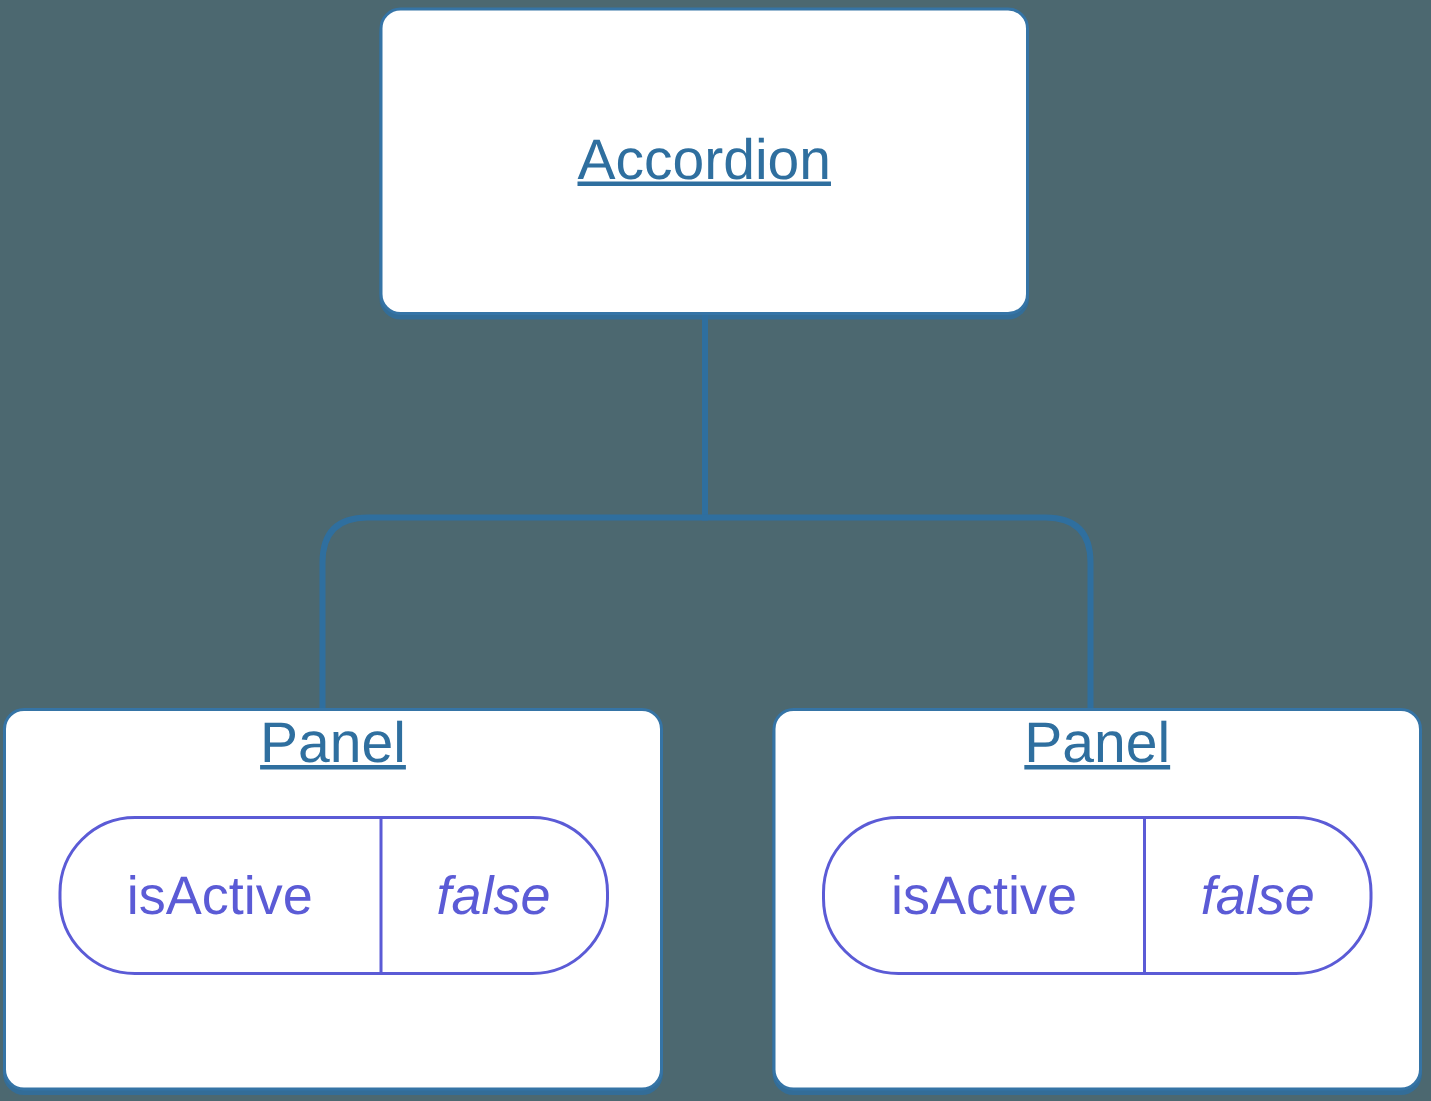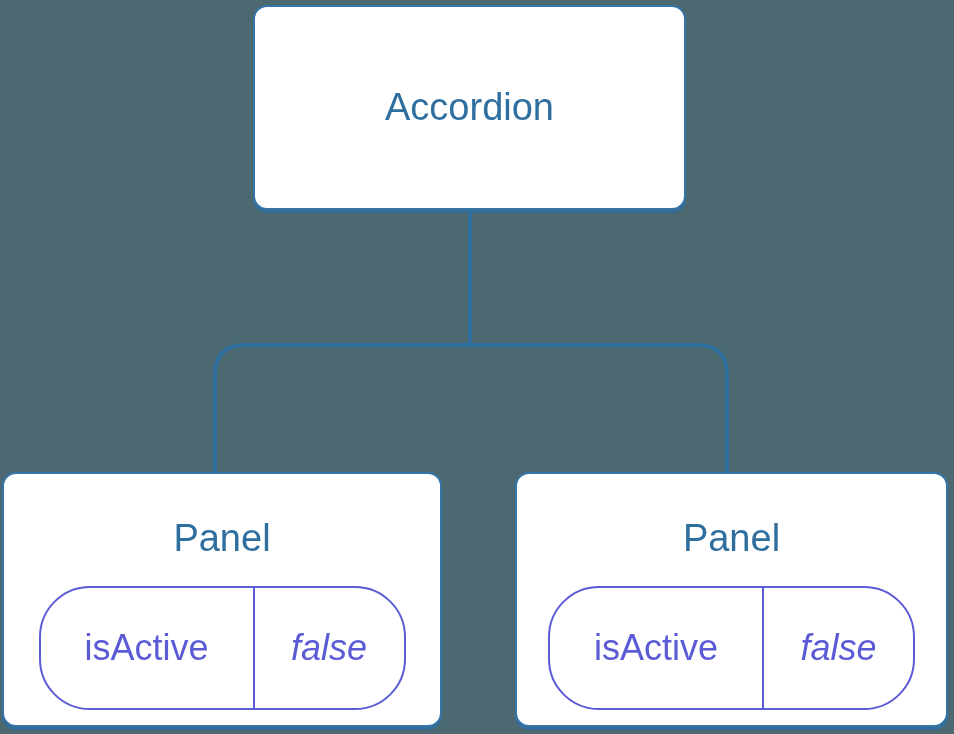--- a/index.html
+++ b/index.html
@@ -44,34 +44,34 @@
     width: 433px; height: 205px;
     display: flex;
     align-items: center;
     justify-content: center;
   }
   .node-title {
     font-size: 38px;
     font-weight: 500;
     color: var(--heading-text);
     line-height: 1.2;
+    text-decoration: underline;
   }
   .panel-box {
     top: 472px;
     height: 255px;
     display: flex;
     flex-direction: column;
     align-items: center;
-    padding-top: 42px;
   }
   .panel-left  { left: 2px;  width: 440px; }
   .panel-right { left: 515px; width: 433px; }
   .state-pill {
     margin-top: 24px;
-    height: 124px;
+    height: 106px;
     border: 2px solid var(--state-accent);
     border-radius: 51px;
     display: flex;
     align-items: stretch;
     overflow: hidden;
     background: var(--box-background);
   }
   .state-cell {
     display: flex;
     align-items: center;

